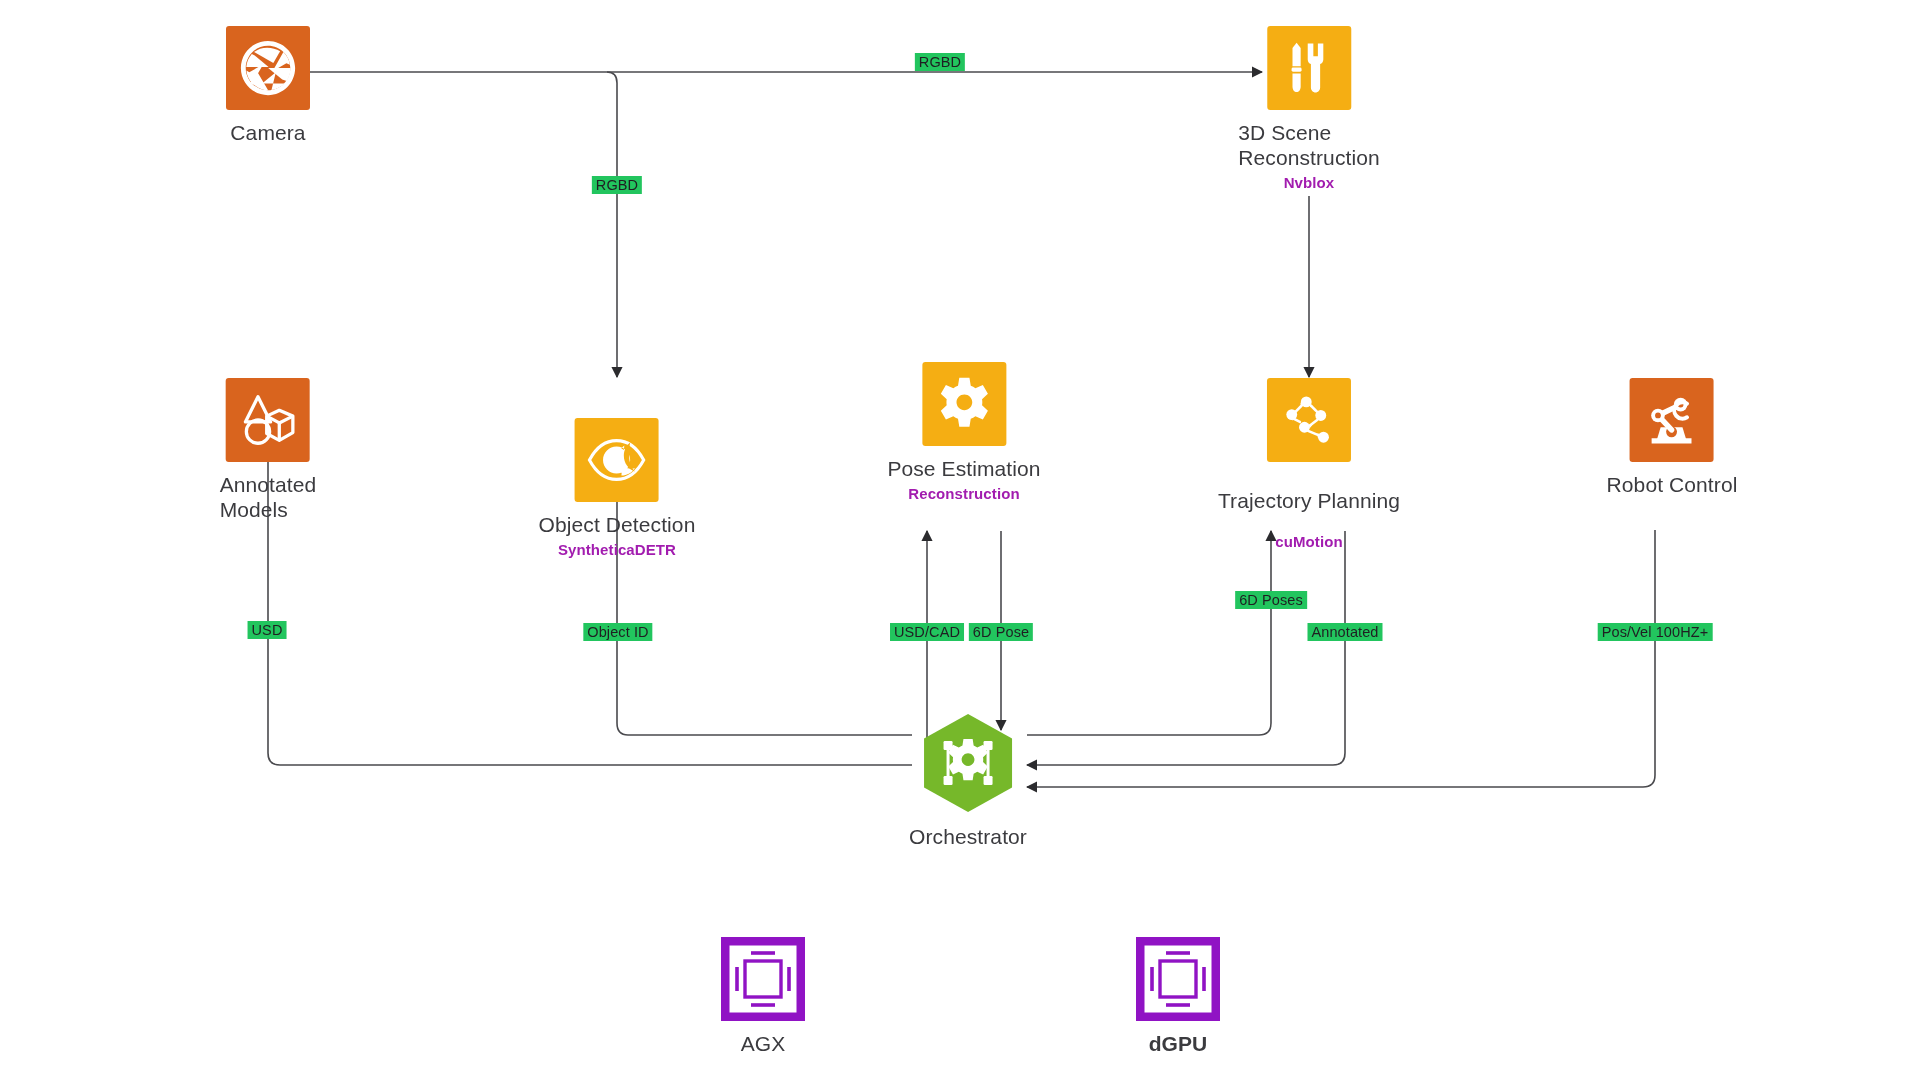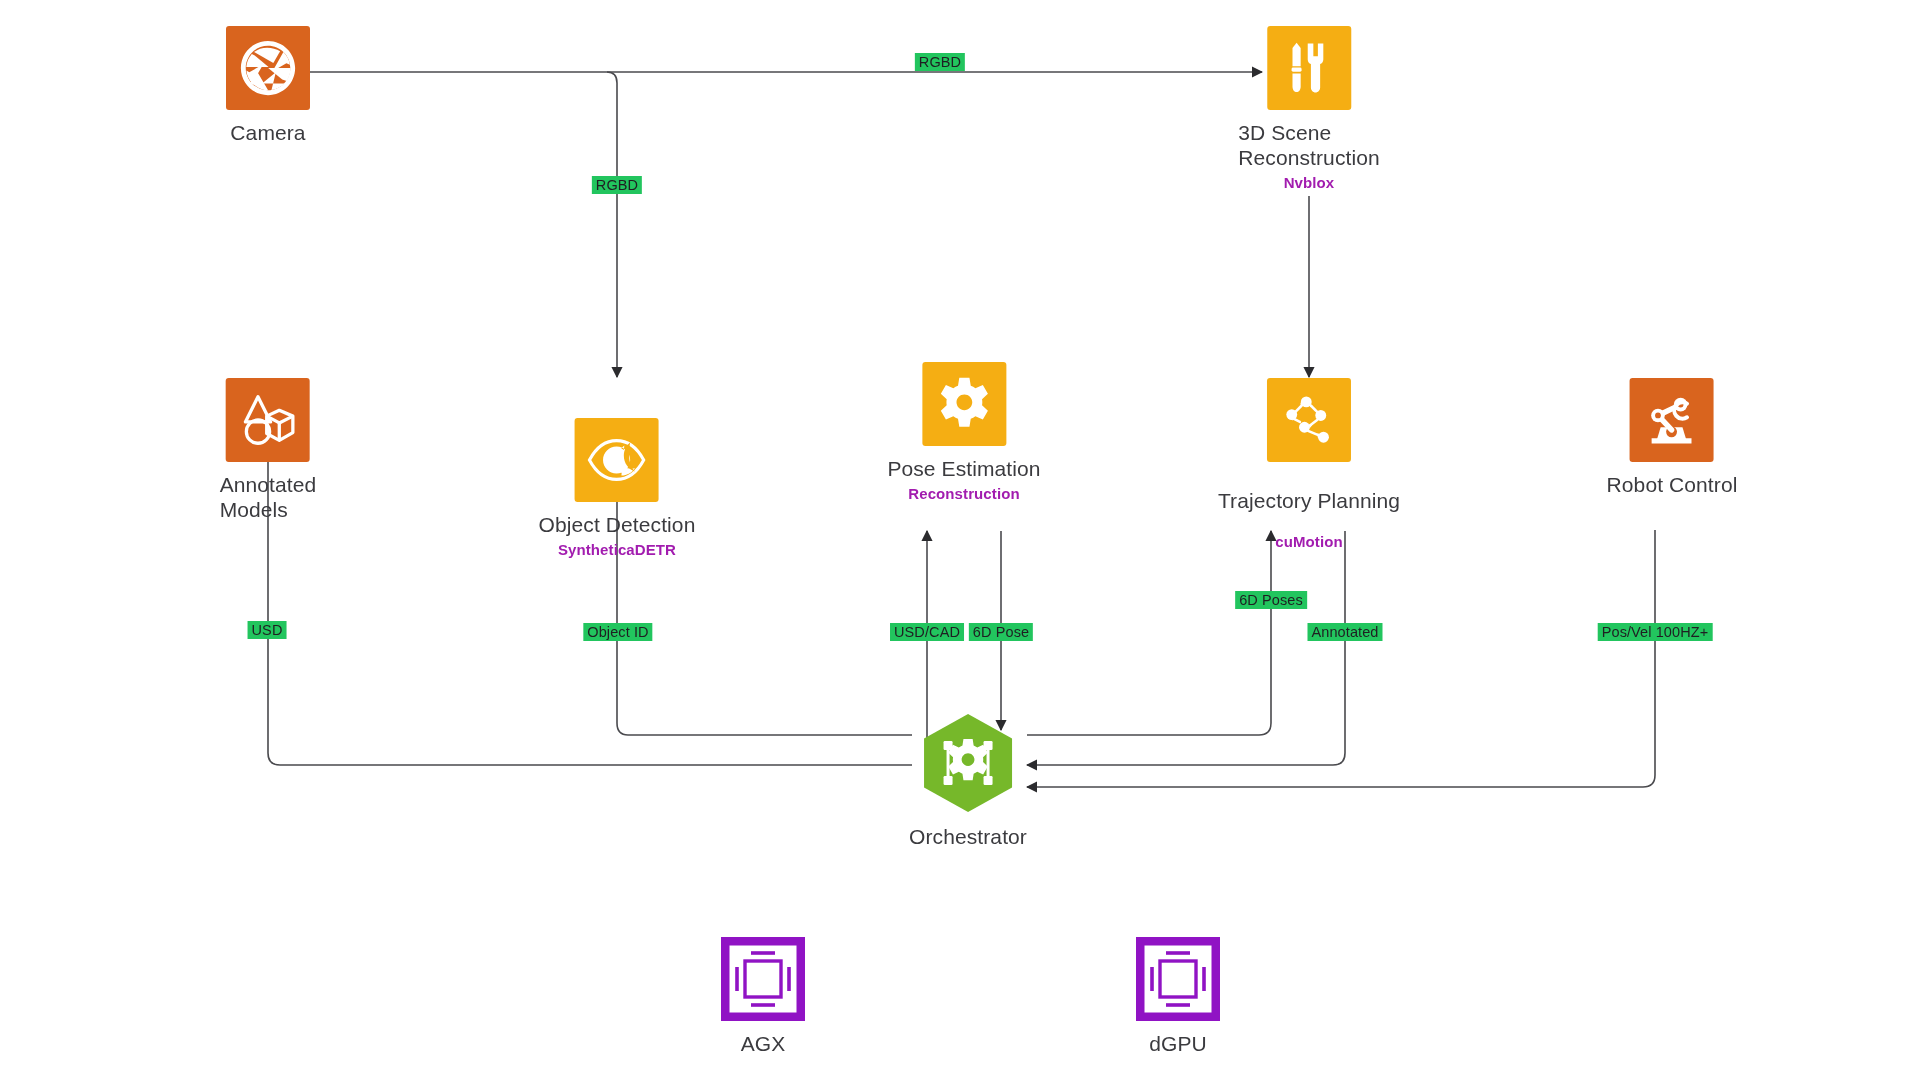--- a/index.html
+++ b/index.html
@@ -272,21 +272,21 @@
           <path d="M30 16 L54 16"></path>
           <path d="M30 68 L54 68"></path>
           <path d="M16 30 L16 54"></path>
           <path d="M68 30 L68 54"></path>
         </g>
       </svg>
     </div>
     <div class="node-label">AGX</div>
   </div>
 
-  <div class="node" style="left:1178px;top:937px;transform:translateX(-50%);">
+  <div class="node" style="left:1178px;top:937px;transform:translateX(-50%);font-weight:bold;">
     <div class="node-icon" style="background:transparent;">
       <svg width="84" height="84" viewBox="0 0 84 84">
         <rect x="3" y="3" width="78" height="78" fill="none" stroke="#9013c4" stroke-width="11"></rect>
         <rect x="24" y="24" width="36" height="36" fill="none" stroke="#9013c4" stroke-width="3.4"></rect>
         <g stroke="#9013c4" stroke-width="3.6" stroke-linecap="butt">
           <path d="M30 16 L54 16"></path>
           <path d="M30 68 L54 68"></path>
           <path d="M16 30 L16 54"></path>
           <path d="M68 30 L68 54"></path>
         </g>

